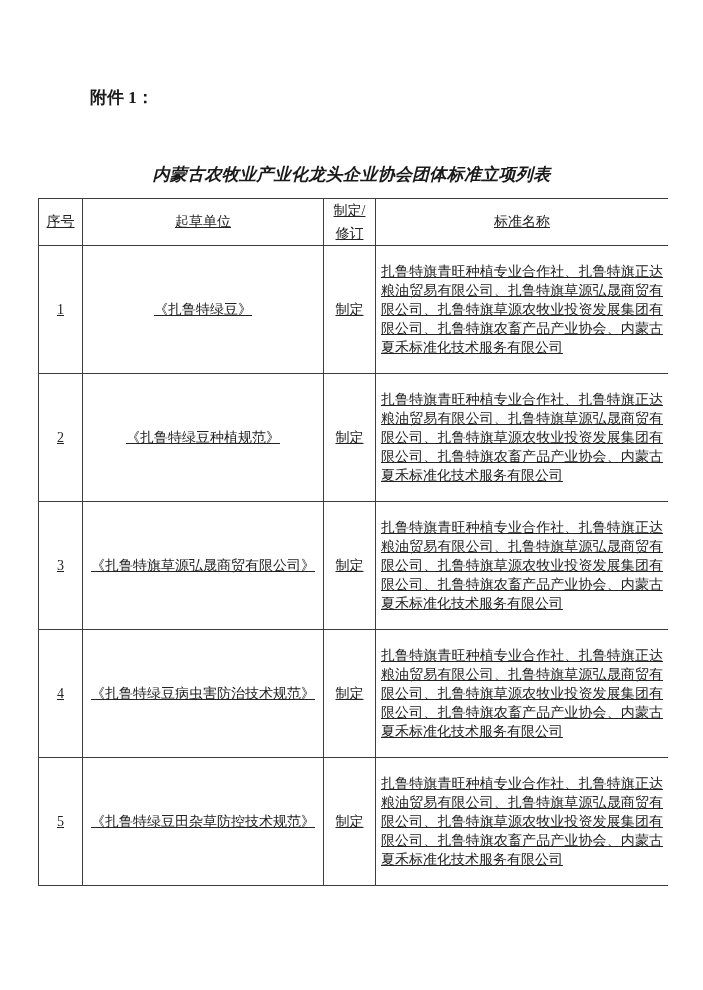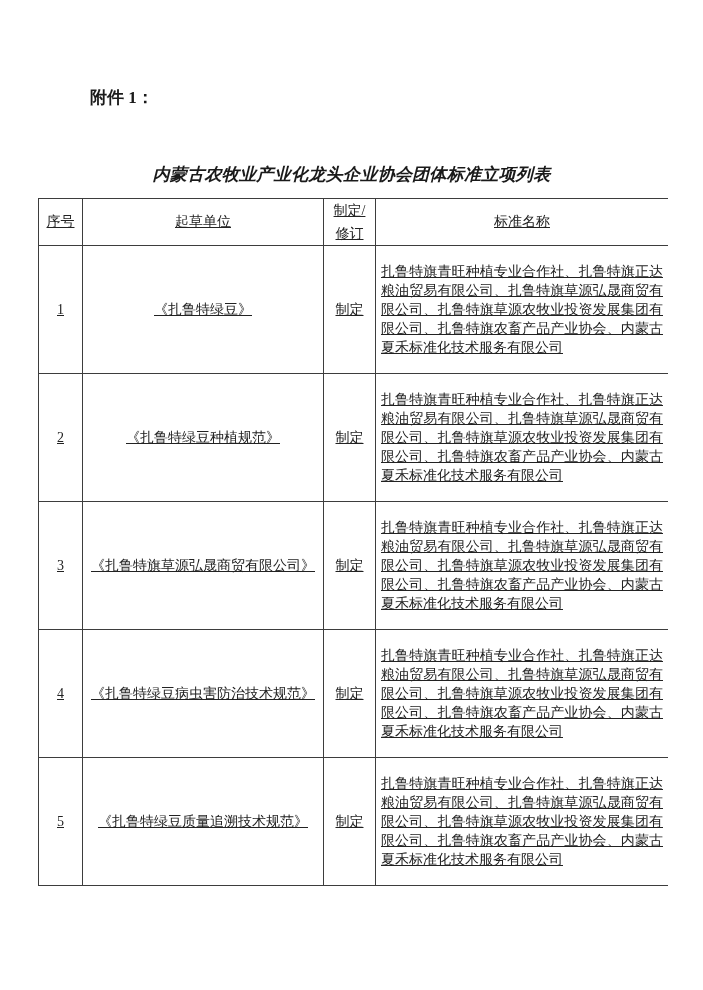--- a/index.html
+++ b/index.html
@@ -128,20 +128,20 @@
         <td class="cell-drafter">扎鲁特旗青旺种植专业合作社、扎鲁特旗正达粮油贸易有限公司、扎鲁特旗草源弘晟商贸有限公司、扎鲁特旗草源农牧业投资发展集团有限公司、扎鲁特旗农畜产品产业协会、内蒙古夏禾标准化技术服务有限公司</td>
       </tr>
       <tr>
         <td class="cell-index">4</td>
         <td class="cell-name">《扎鲁特绿豆病虫害防治技术规范》</td>
         <td class="cell-action">制定</td>
         <td class="cell-drafter">扎鲁特旗青旺种植专业合作社、扎鲁特旗正达粮油贸易有限公司、扎鲁特旗草源弘晟商贸有限公司、扎鲁特旗草源农牧业投资发展集团有限公司、扎鲁特旗农畜产品产业协会、内蒙古夏禾标准化技术服务有限公司</td>
       </tr>
       <tr>
         <td class="cell-index">5</td>
-        <td class="cell-name">《扎鲁特绿豆质量追溯技术规范》</td>
+        <td class="cell-name">《扎鲁特绿豆田杂草防控技术规范》</td>
         <td class="cell-action">制定</td>
         <td class="cell-drafter">扎鲁特旗青旺种植专业合作社、扎鲁特旗正达粮油贸易有限公司、扎鲁特旗草源弘晟商贸有限公司、扎鲁特旗草源农牧业投资发展集团有限公司、扎鲁特旗农畜产品产业协会、内蒙古夏禾标准化技术服务有限公司</td>
       </tr>
     </tbody>
   </table>
 
 </div>
 
 </body></html>

